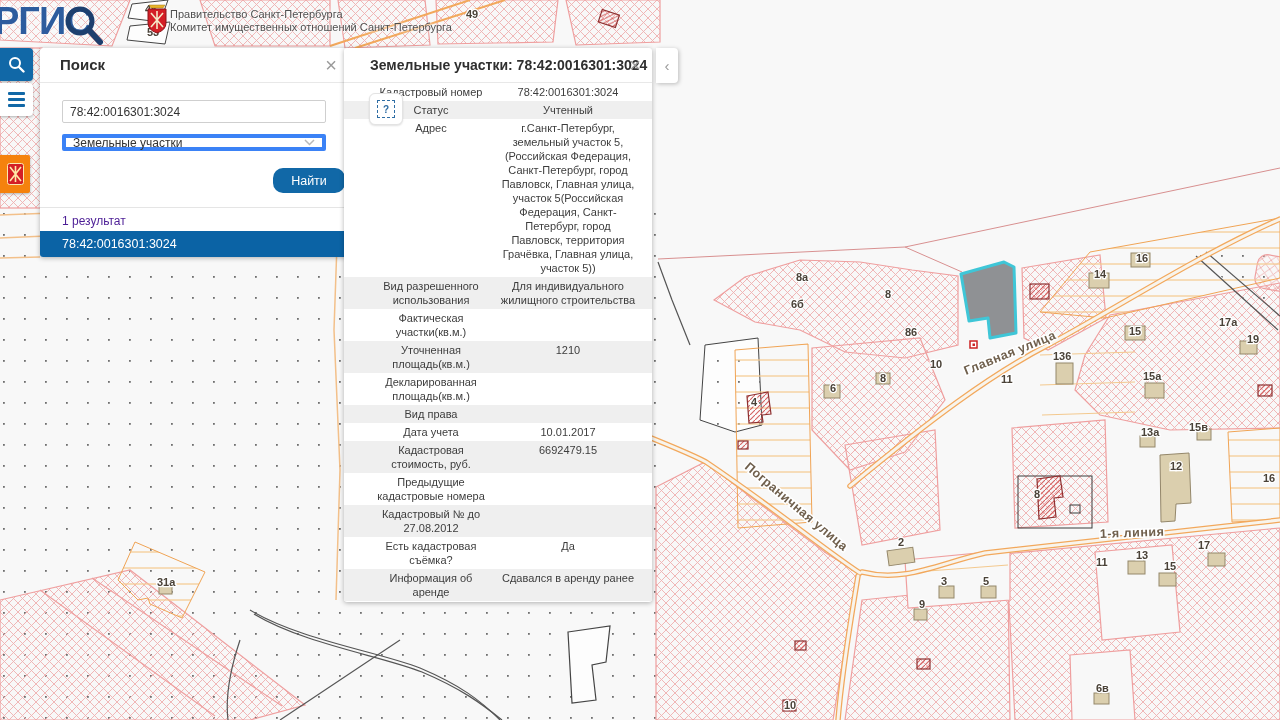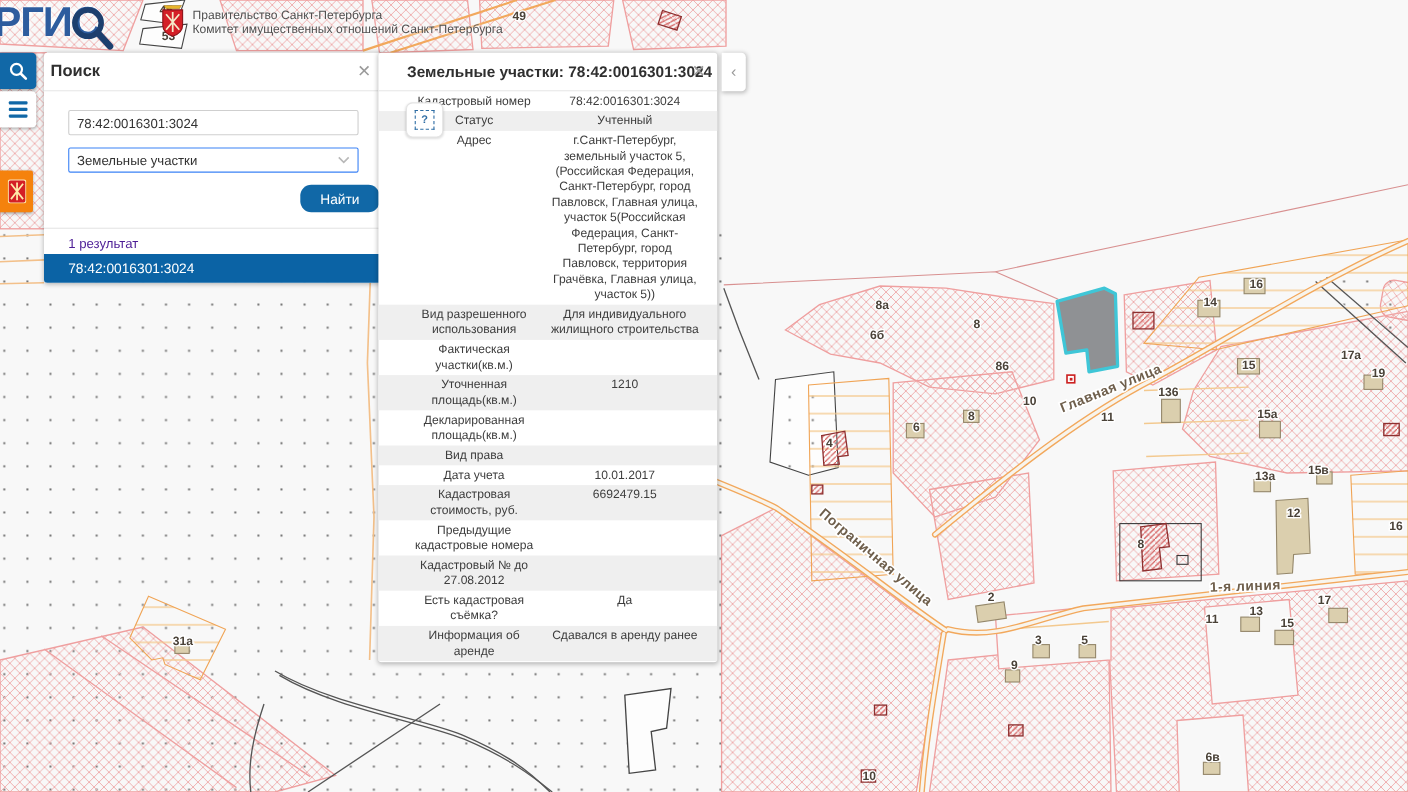--- a/index.html
+++ b/index.html
@@ -4,44 +4,44 @@
 <style>
   html,body{margin:0;padding:0;}
   body{width:1280px;height:720px;overflow:hidden;font-family:"Liberation Sans",sans-serif;}
   .stage{position:relative;width:1280px;height:720px;background:#f8f8f8;overflow:hidden;}
   .map{position:absolute;left:0;top:0;width:1280px;height:720px;display:block;}
 
   
   .logo{position:absolute;left:-6px;top:0px;font-weight:bold;font-size:38px;color:#2d5c9e;
         letter-spacing:-1px;text-shadow:0 0 3px #fff,0 0 6px #fff;}
   .logo-mag{position:absolute;left:66px;top:2px;}
-  .gov{position:absolute;left:146px;top:4px;display:flex;gap:7px;}
+  .gov{position:absolute;left:146px;top:4px;display:flex;gap:2px;}
   .gov-text{font-size:11px;line-height:13px;color:#4f4f4f;padding-top:4px;
             text-shadow:0 0 3px #fff,0 0 5px #fff;}
 
   
   .tool-btn{position:absolute;left:0;width:33px;height:33px;display:flex;align-items:center;
             justify-content:center;border-radius:0 4px 4px 0;box-shadow:0 1px 3px rgba(0,0,0,.3);cursor:pointer;}
   .btn-search{top:48px;background:#1168a7;}
   .btn-menu{top:83px;background:#ffffff;}
   .menu-bars{display:flex;flex-direction:column;gap:3px;}
   .menu-bars i{display:block;width:17px;height:3px;background:#1168a7;border-radius:1px;}
   .btn-crest{top:155px;width:30px;height:38px;background:#f5820d;border-radius:0 2px 2px 0;}
 
   
   .panel{position:absolute;background:#fff;border-radius:3px;box-shadow:0 1px 5px rgba(0,0,0,.3);}
   .p-header{height:34px;border-bottom:1px solid #e8e8e8;position:relative;}
-  .p-title{position:absolute;left:6px;top:0;line-height:34px;font-size:15px;font-weight:bold;color:#2f2f2f;white-space:nowrap;}
+  .p-title{position:absolute;left:20px;top:0;line-height:34px;font-size:15px;font-weight:bold;color:#2f2f2f;white-space:nowrap;}
   .p-close{position:absolute;right:11px;top:4px;font-size:20px;color:#9a9a9a;cursor:pointer;line-height:26px;}
 
   .search-panel{left:40px;top:48px;width:308px;height:209px;}
   .sp-input{position:absolute;left:22px;top:52px;width:264px;height:23px;border:1px solid #cfcfcf;
             border-radius:2px;font-size:12px;color:#333;padding:0 7px;box-sizing:border-box;
             font-family:"Liberation Sans",sans-serif;}
-  .sp-select{position:absolute;left:22px;top:86px;width:264px;height:23px;border:1px solid #3b82f6;
+  .sp-select{position:absolute;left:22px;top:86px;width:264px;height:17px;border:4px solid #3b82f6;
              border-radius:2px;font-size:12px;color:#333;display:flex;align-items:center;
              padding:0 7px;box-sizing:border-box;cursor:pointer;gap:35px;}
   .sp-select .chev{margin-left:auto;color:#b9b9b9;font-size:11px;}
   .sp-find{position:absolute;left:233px;top:120px;width:72px;height:25px;background:#1168a7;color:#fff;
            border:none;border-radius:10px;font-size:12.5px;cursor:pointer;font-family:"Liberation Sans",sans-serif;}
   .sp-divider{position:absolute;left:0;top:159px;width:100%;border-top:1px solid #e5e5e5;}
   .sp-count{position:absolute;left:22px;top:166px;font-size:12px;color:#4c1d95;}
   .sp-result{position:absolute;left:0;top:183px;width:100%;height:26px;background:#0b63a5;color:#fff;
              font-size:12.5px;line-height:26px;padding-left:22px;box-sizing:border-box;cursor:pointer;
              border-radius:0 0 3px 3px;}

